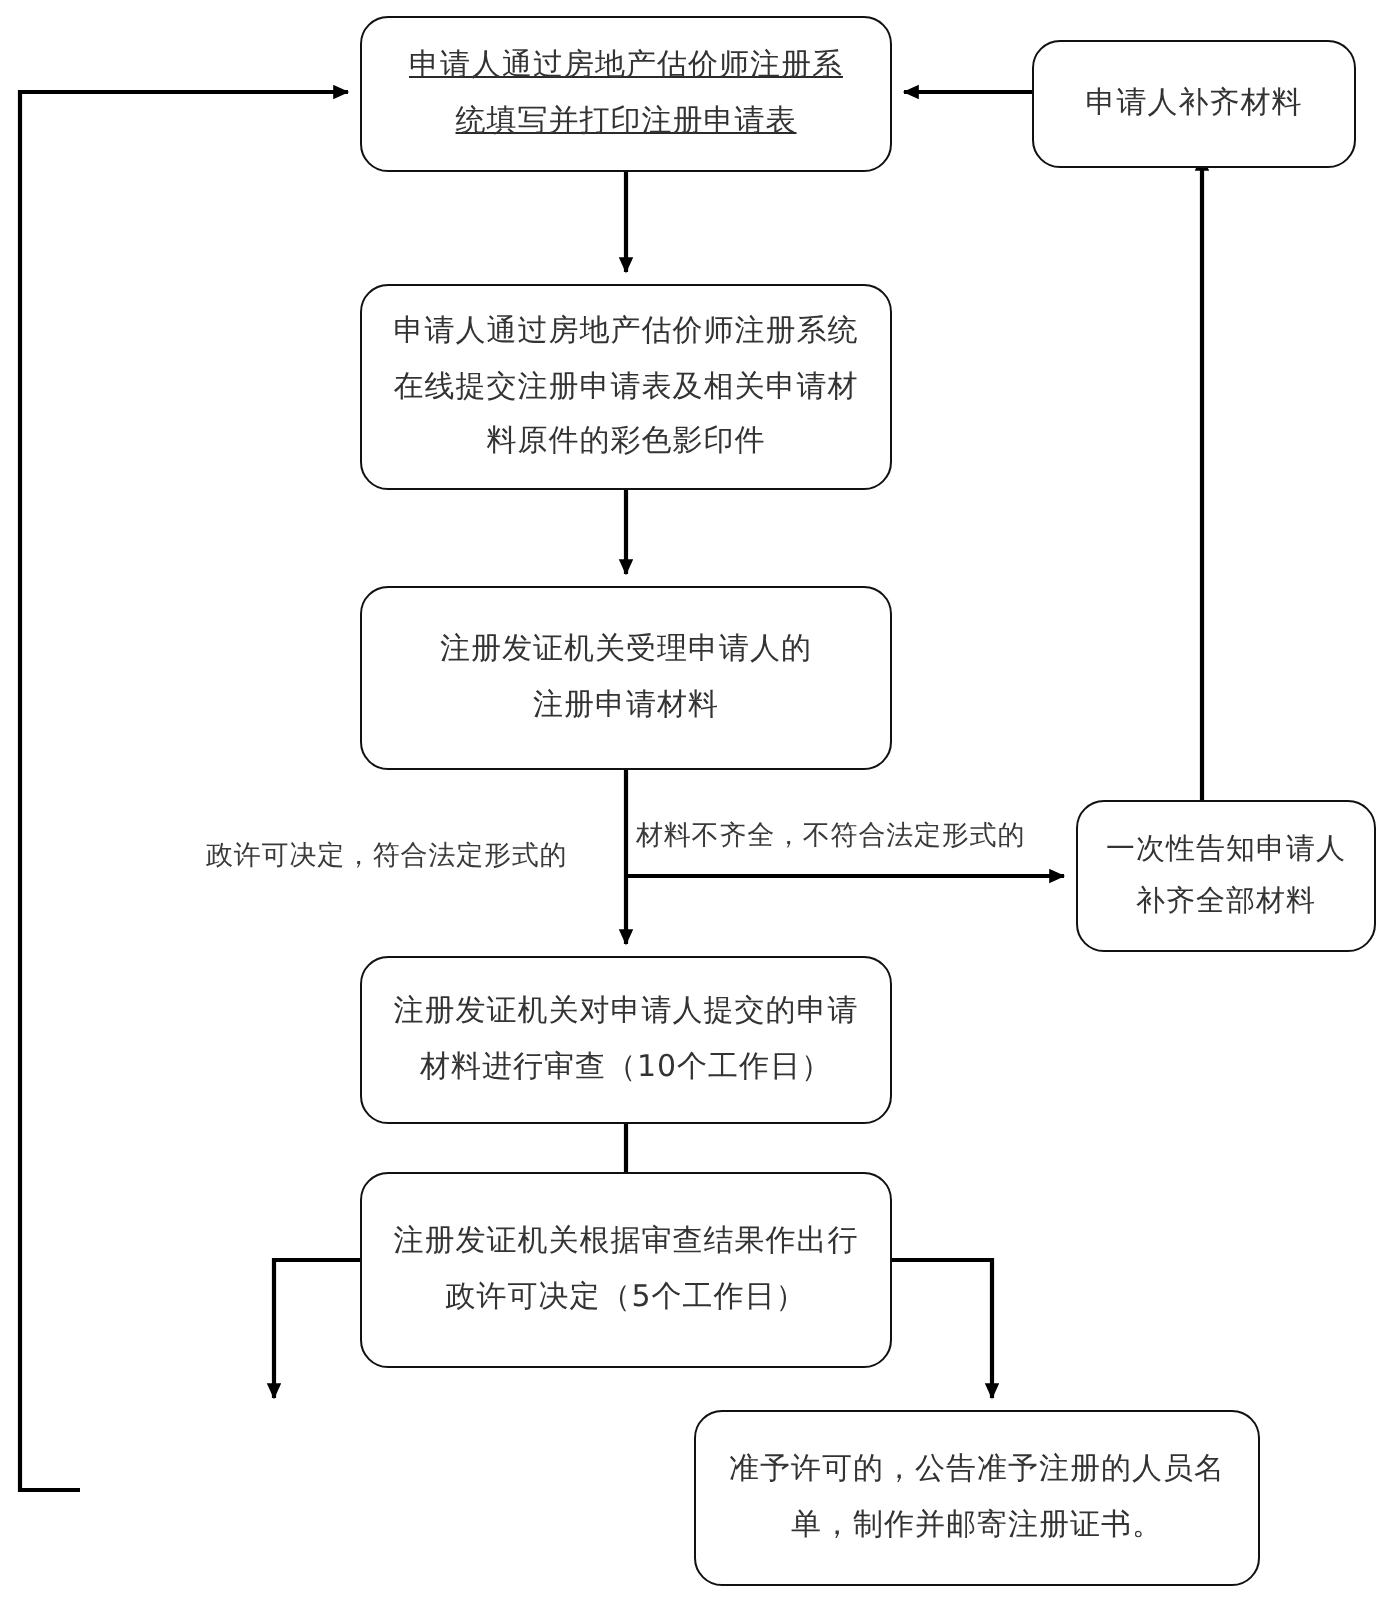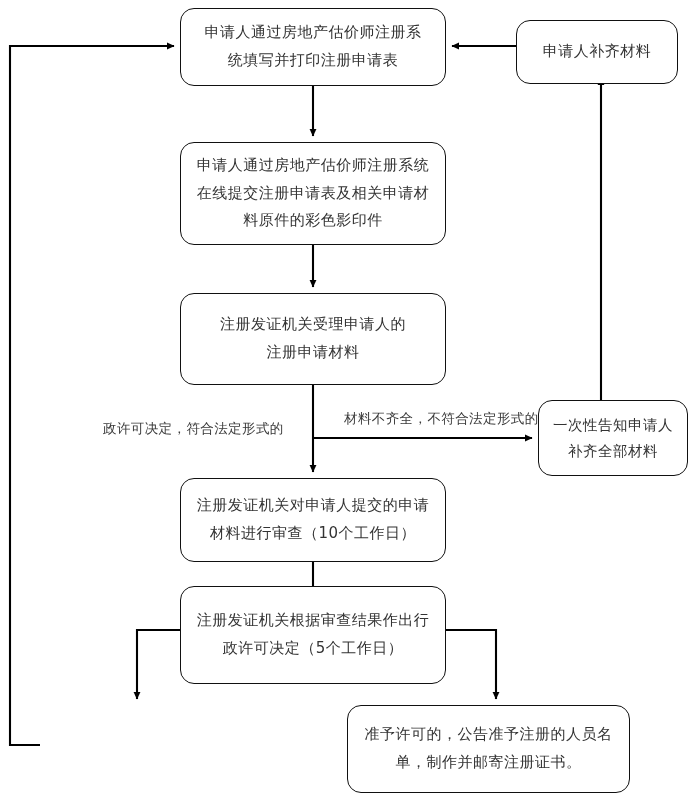--- a/index.html
+++ b/index.html
@@ -91,21 +91,21 @@
       <path d="M313,562 L313,599" marker-end="url(#arrowhead)"></path>
 
       <path d="M180,630 L137,630 L137,699" marker-end="url(#arrowhead)"></path>
 
       <path d="M446,630 L496,630 L496,699" marker-end="url(#arrowhead)"></path>
 
       <path d="M40,745 L10,745 L10,46 L174,46" marker-end="url(#arrowhead)"></path>
     </g>
   </svg>
 
-  <div class="node" style="left:180px; top:8px; width:266px; height:78px;">
+  <div class="node" style="left:180px; top:8px; width:266px; height:78px;text-decoration:underline;">
     <span class="node-text">申请人通过房地产估价师注册系
 统填写并打印注册申请表</span>
   </div>
 
   <div class="node" style="left:180px; top:142px; width:266px; height:103px;">
     <span class="node-text">申请人通过房地产估价师注册系统
 在线提交注册申请表及相关申请材
 料原件的彩色影印件</span>
   </div>
 
@@ -134,15 +134,15 @@
   </div>
 
 
   <div class="node" style="left:347px; top:705px; width:283px; height:88px;text-align:center;">
     <span class="node-text">准予许可的，公告准予注册的人员名
 单，制作并邮寄注册证书。</span>
   </div>
 
   <div class="edge-label" style="left:103px; top:420px;">政许可决定，符合法定形式的</div>
 
-  <div class="edge-label" style="left:344px; top:410px;">材料不齐全，不符合法定形式的</div>
+  <div class="edge-label" style="left:318px; top:410px;">材料不齐全，不符合法定形式的</div>
 
 </div>
 
 </body></html>

